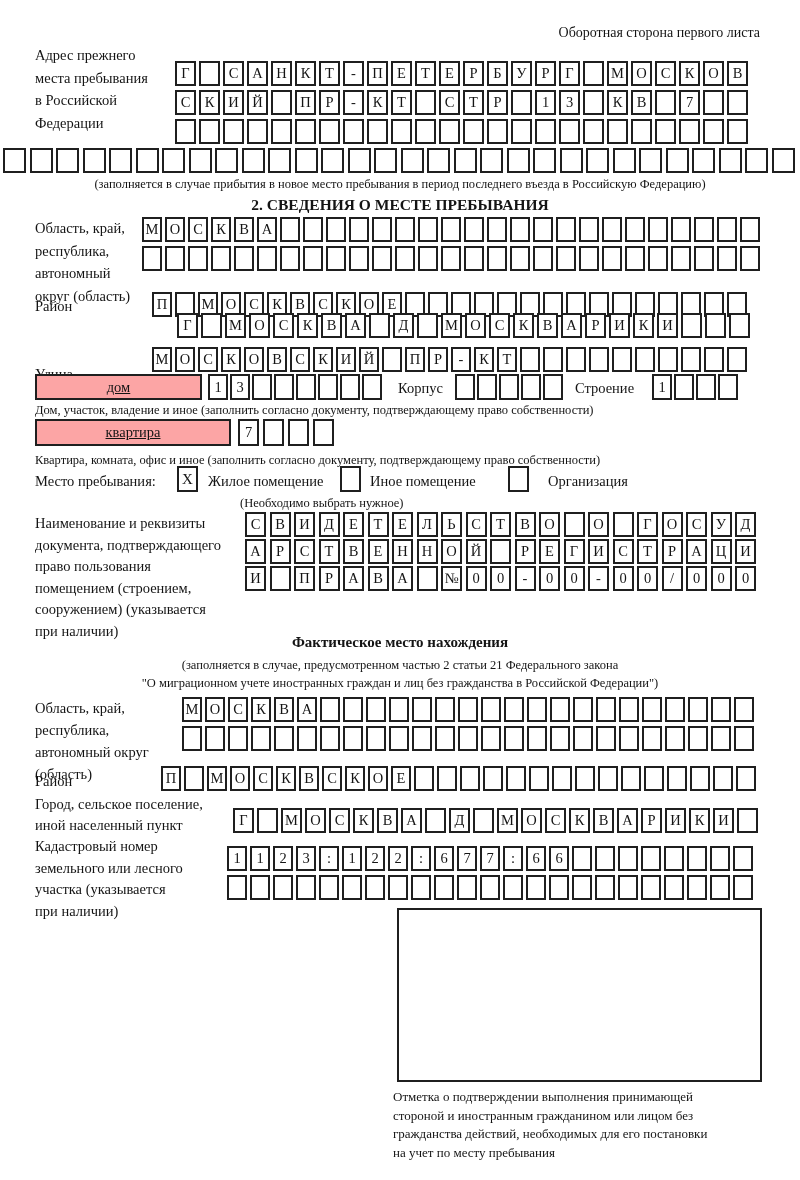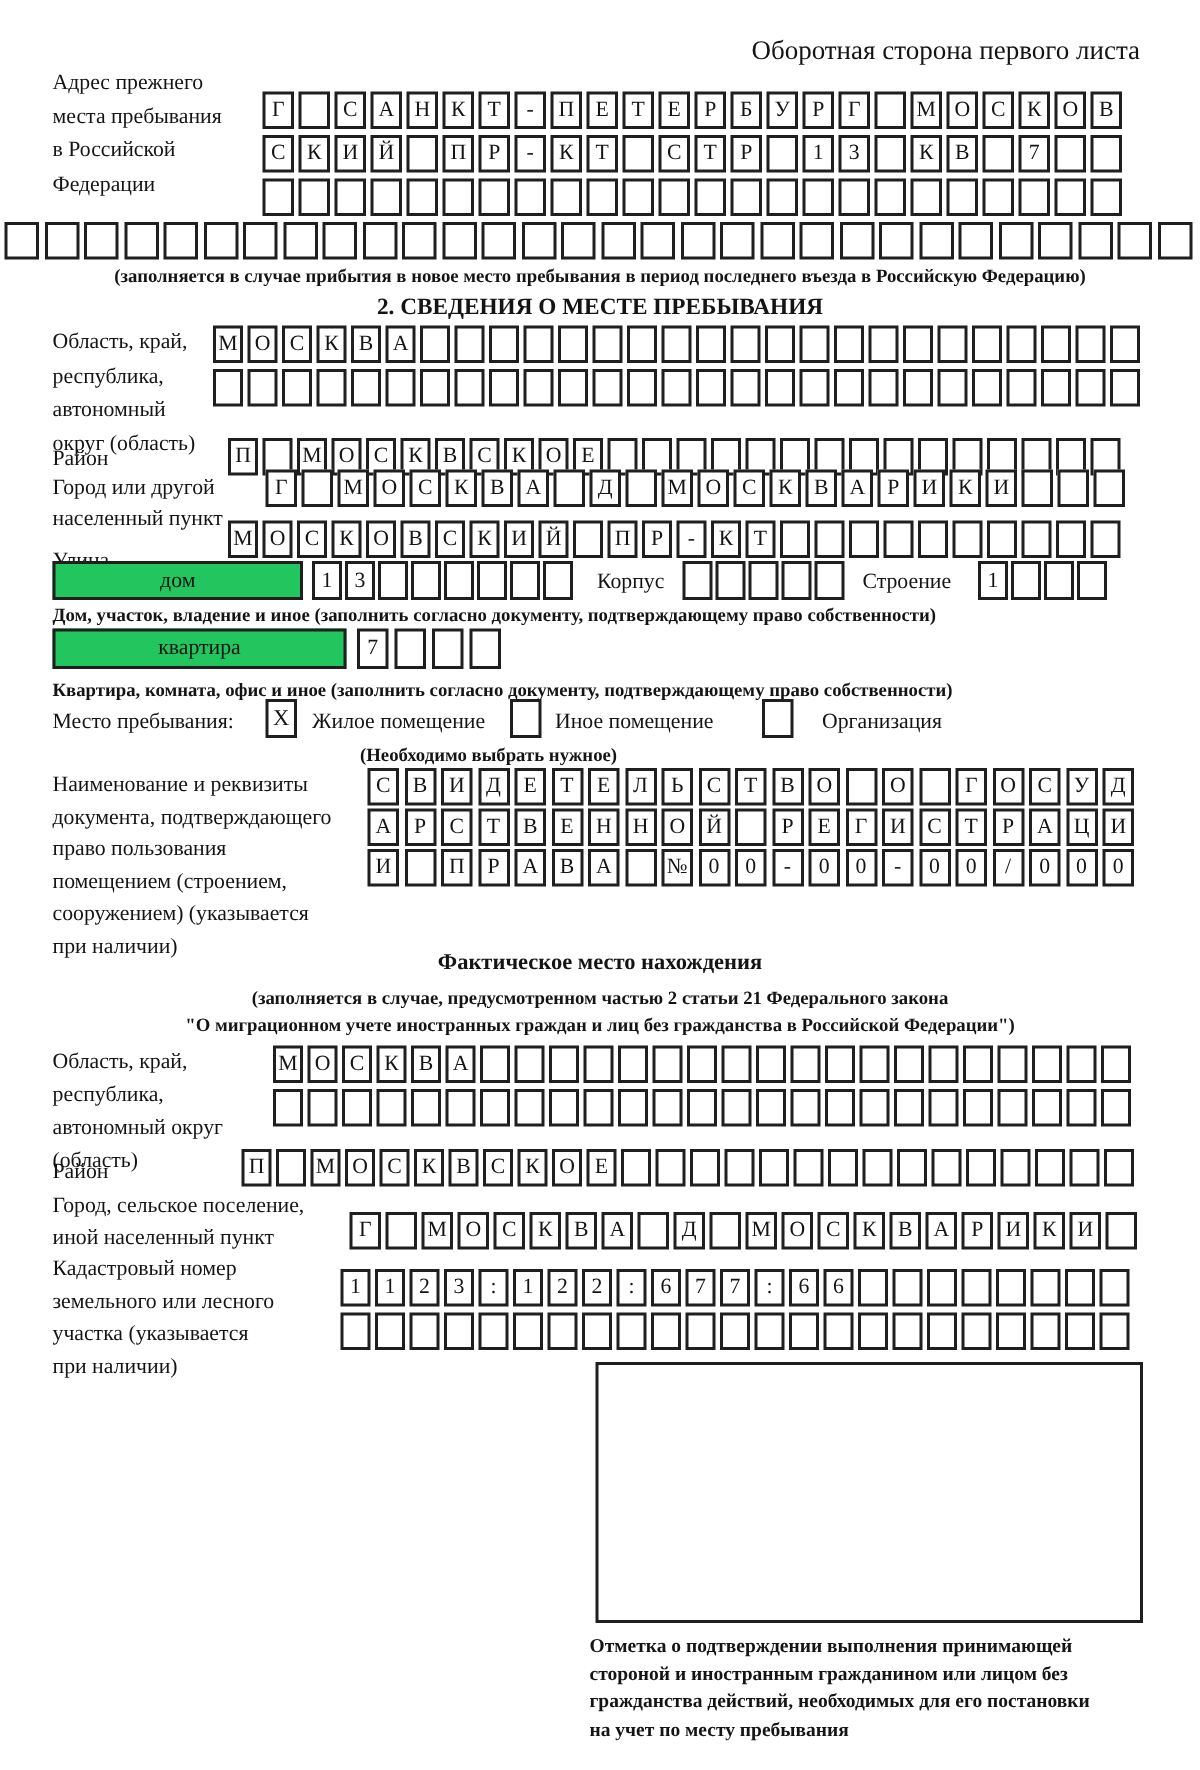--- a/index.html
+++ b/index.html
@@ -11,43 +11,43 @@
   }
   .boxrow { position:absolute; display:flex; gap:3px; }
   .boxrow .cell {
     width:var(--cw,20px); height:var(--ch,25px);
     border:2px solid #1f1f1f; box-sizing:border-box;
     display:flex; align-items:center; justify-content:center;
     font-size:14.5px; line-height:1; background:#fff;
     flex:0 0 auto;
   }
   .lbl { position:absolute; font-size:14.5px; line-height:22px; white-space:pre-line; }
-  .note { position:absolute; font-size:12.5px; line-height:16px; white-space:pre-line;font-weight:bold; }
+  .note { position:absolute; font-size:12.5px; line-height:16px; white-space:pre-line; }
   .center { left:0; width:100%; text-align:center; }
   .bold { font-weight:bold; }
   .rectlabel {
     position:absolute; border:2px solid #1f1f1f; box-sizing:border-box;
     display:flex; align-items:center; justify-content:center;
-    font-size:14.5px; background:#22c55e;
+    font-size:14.5px; background:#fca5a5;text-decoration:underline;
   }
   .cb {
     position:absolute; width:21px; height:26px; border:2px solid #1f1f1f;
     box-sizing:border-box; text-align:center; font-size:15px; line-height:22px;
     background:#fff;
   }
   .stamp {
     position:absolute; border:2px solid #1f1f1f; box-sizing:border-box; background:#fff;
   }
 </style>
 </head>
 <body>
 
 <div class="page">
 
-  <div class="lbl" style="top:22px; right:40px; font-size:18px;">Оборотная сторона первого листа</div>
+  <div class="lbl" style="top:22px; right:40px; font-size:14px;">Оборотная сторона первого листа</div>
 
   <div class="lbl" style="left:35px; top:44px; width:160px; line-height:22.5px;">Адрес прежнего
 места пребывания
 в Российской
 Федерации</div>
   <div class="boxrow" style="left:175px; top:61px; --cw:21px;">
       <span class="cell">Г</span>
       <span class="cell"></span>
       <span class="cell">С</span>
       <span class="cell">А</span>
@@ -246,22 +246,20 @@
       <span class="cell"></span>
       <span class="cell"></span>
       <span class="cell"></span>
       <span class="cell"></span>
       <span class="cell"></span>
       <span class="cell"></span>
       <span class="cell"></span>
       <span class="cell"></span>
     </div>
 
-  <div class="lbl" style="left:35px; top:315px; width:170px; line-height:21px;">Город или другой
-населенный пункт</div>
   <div class="boxrow" style="left:177px; top:313px; --cw:21px;">
       <span class="cell">Г</span>
       <span class="cell"></span>
       <span class="cell">М</span>
       <span class="cell">О</span>
       <span class="cell">С</span>
       <span class="cell">К</span>
       <span class="cell">В</span>
       <span class="cell">А</span>
       <span class="cell"></span>

